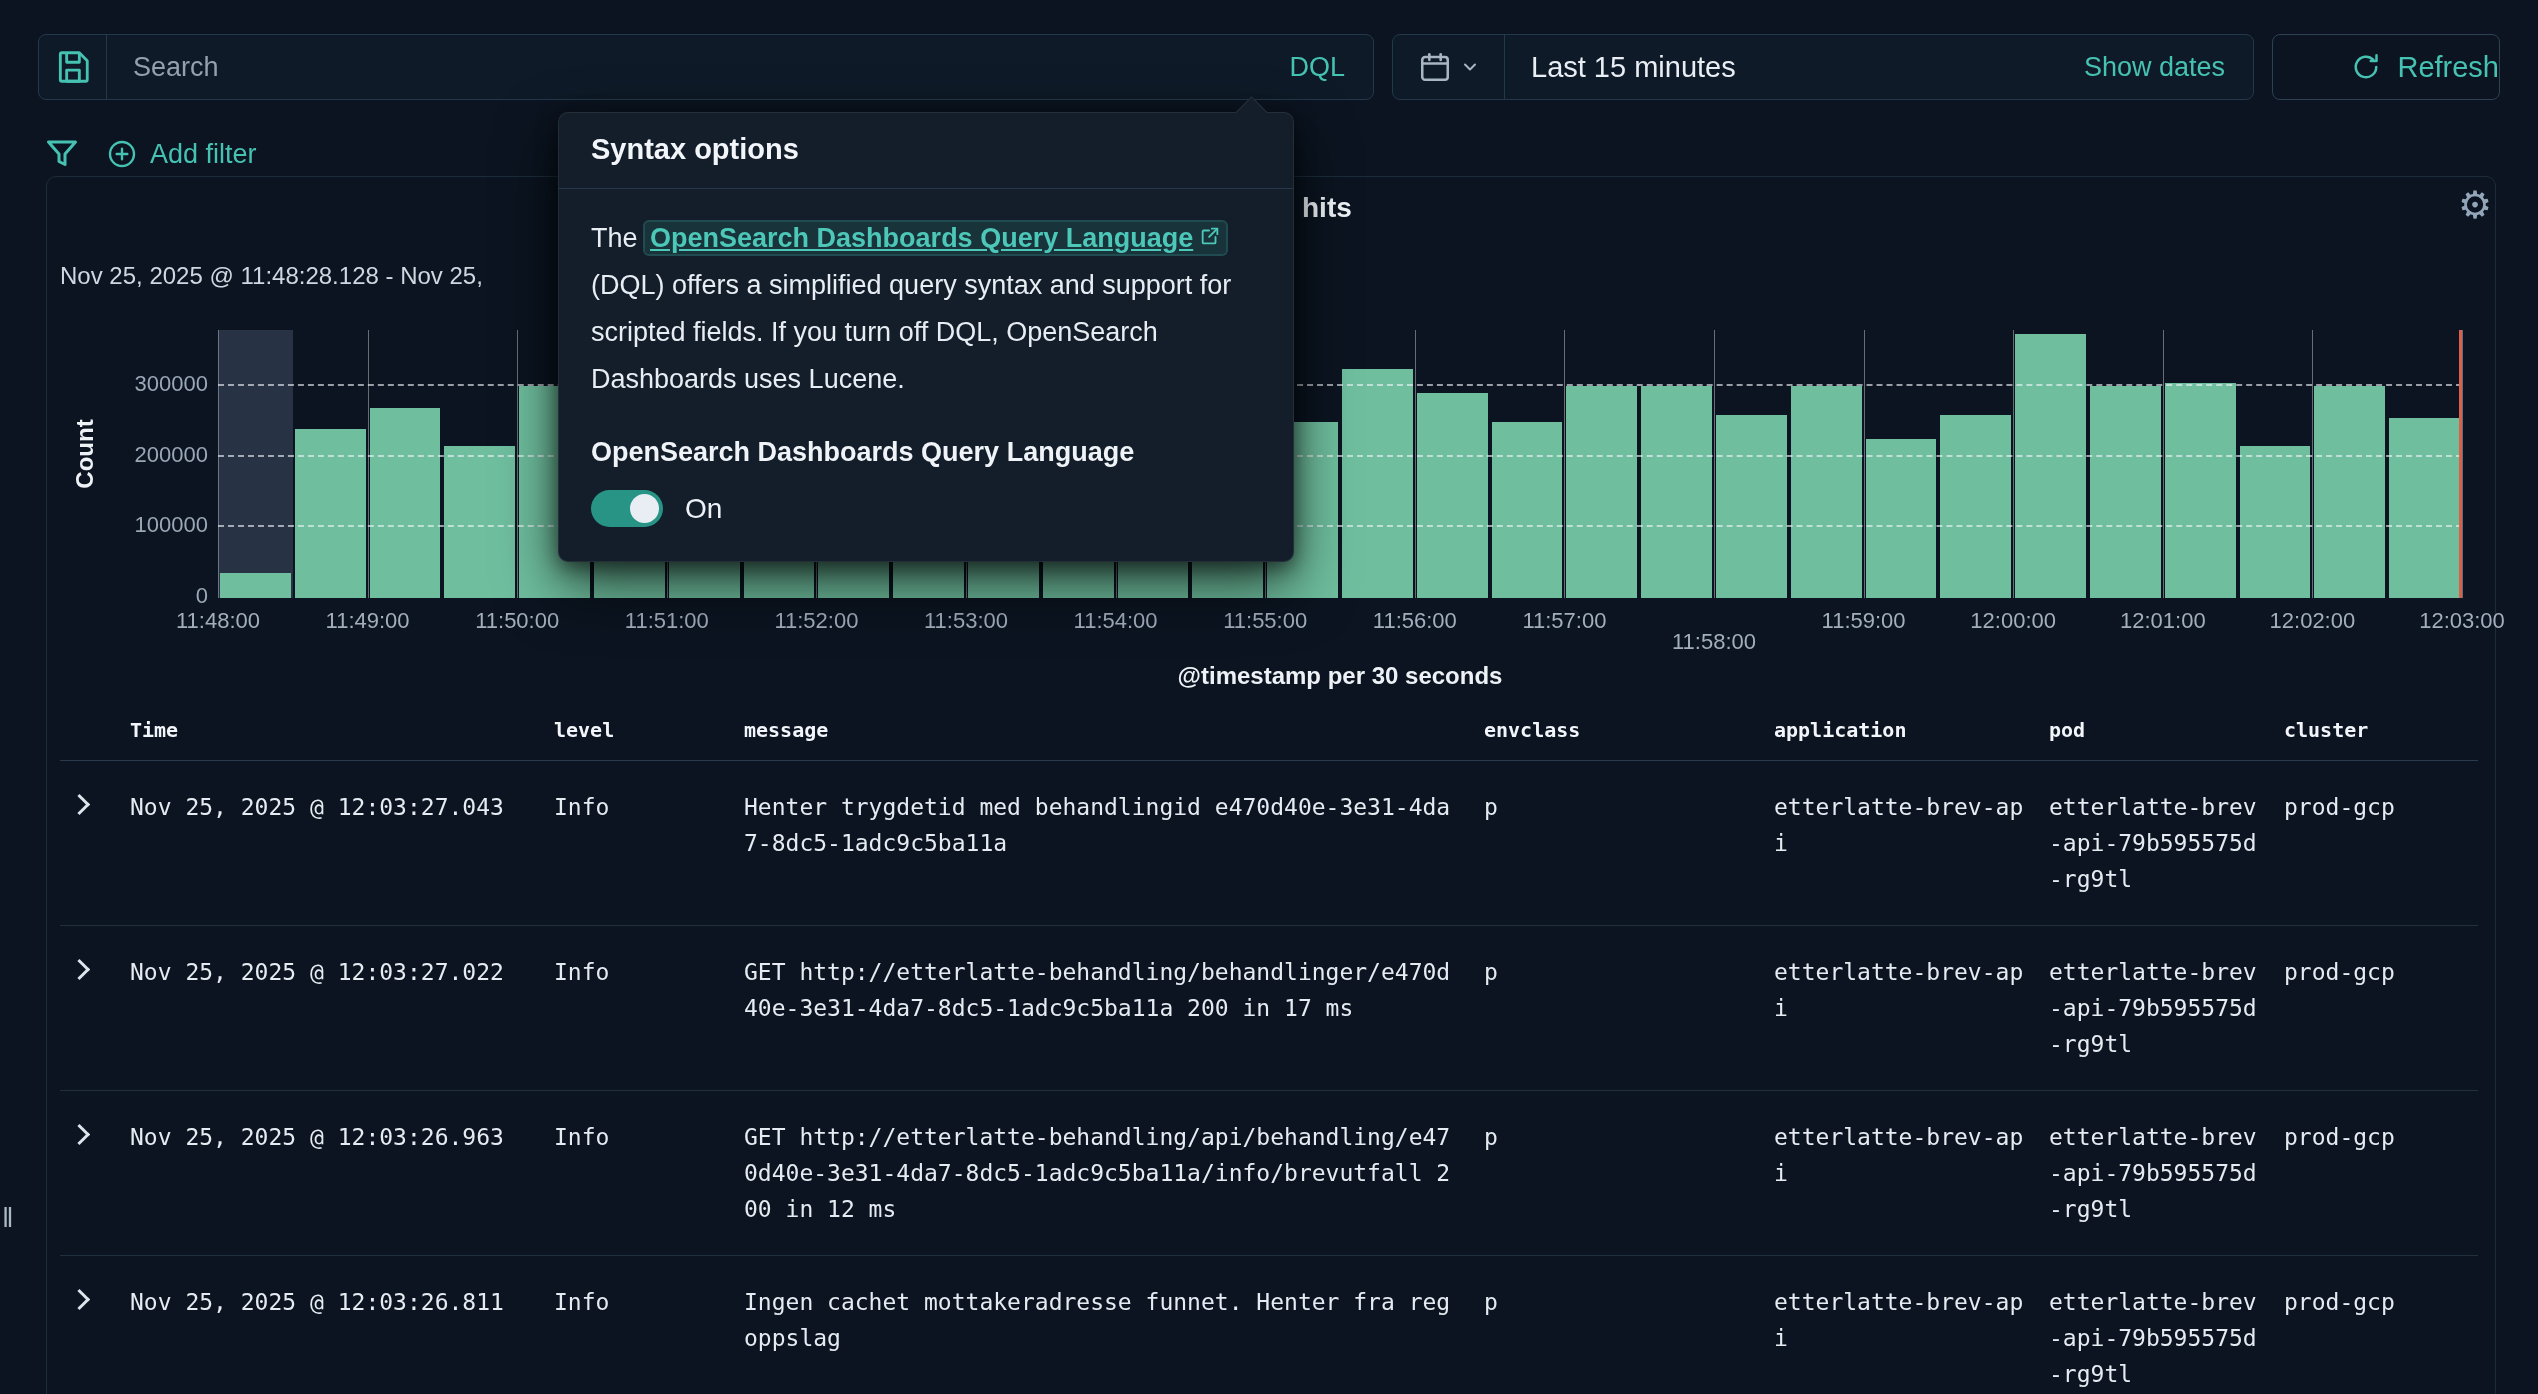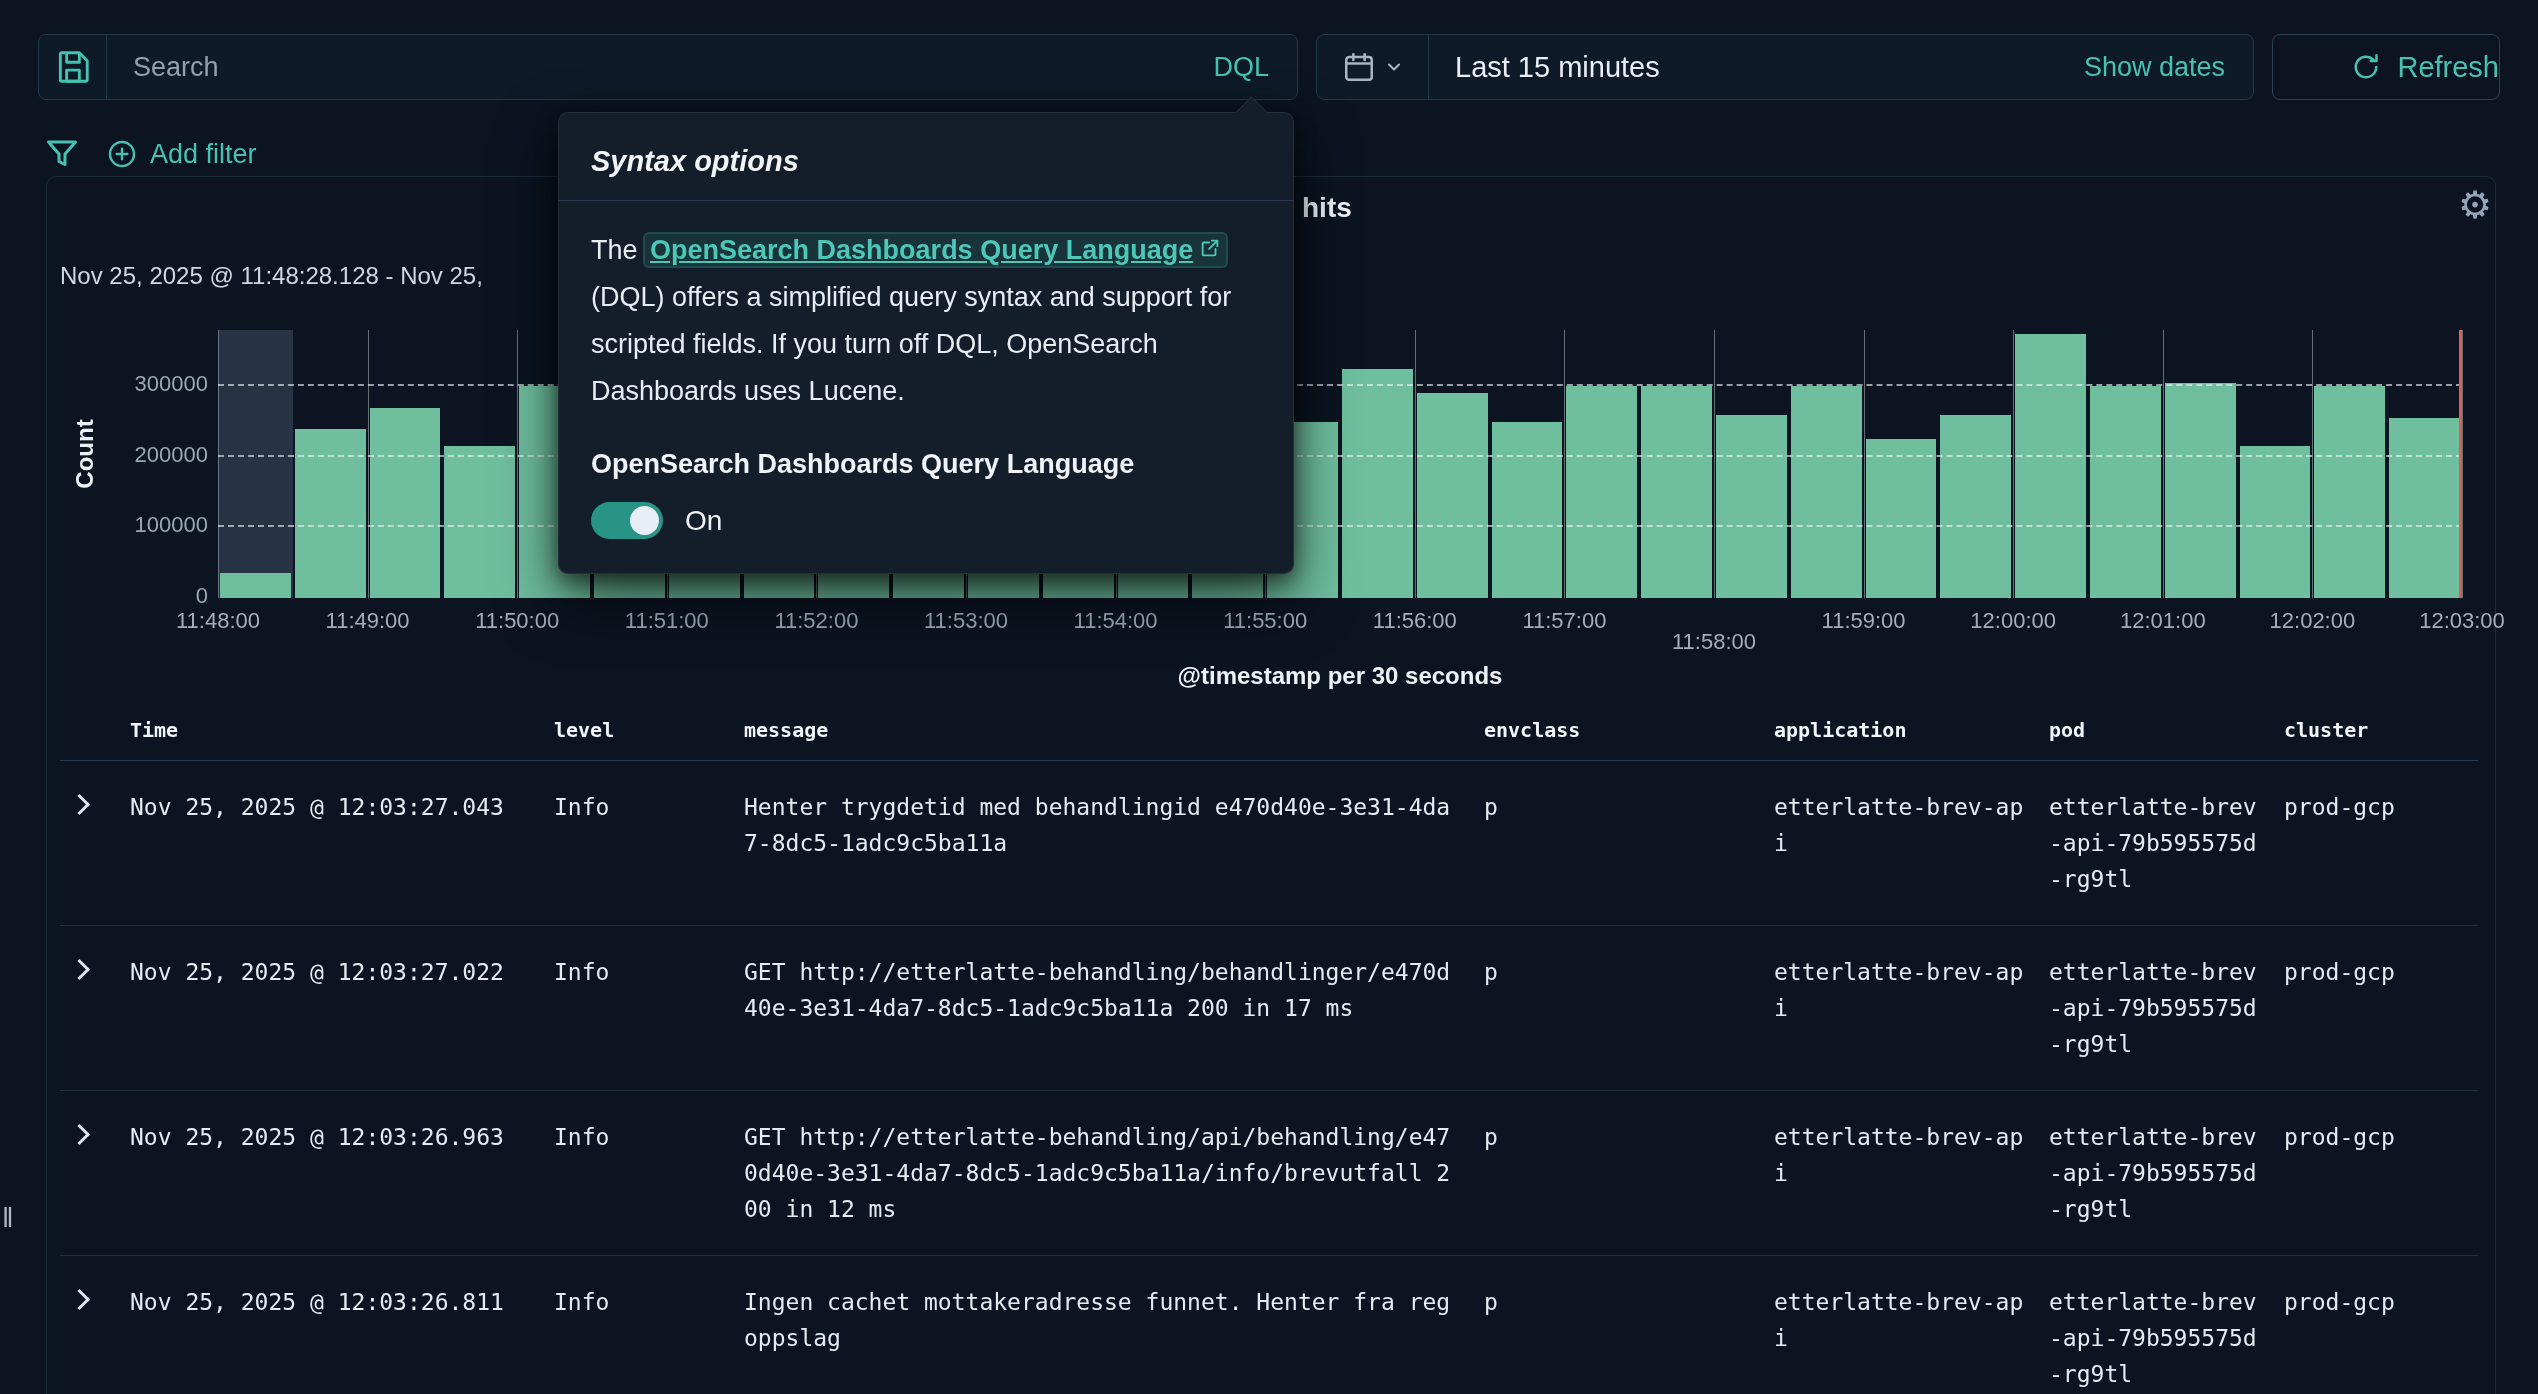--- a/index.html
+++ b/index.html
@@ -16,21 +16,21 @@
   .search-group {
     flex:1; display:flex; align-items:stretch;
     background:#0e1a27; border:1px solid #233849; border-radius:8px; overflow:hidden;
   }
   .save-btn { width:68px; display:flex; align-items:center; justify-content:center; border-right:1px solid #233849; cursor:pointer; }
   .search-input { flex:1; background:transparent; border:none; outline:none; padding:0 26px; font-size:27px; color:#e2e8f0; font-family:"Liberation Sans",sans-serif; }
   .search-input::placeholder { color:#93a0b0; }
   .dql-btn { display:flex; align-items:center; padding:0 28px; font-size:27px; font-weight:500; color:#46c2b3; cursor:pointer; }
 
   .datepicker {
-    width:938px; display:flex; align-items:center;
+    width:862px; display:flex; align-items:center;
     background:#0e1a27; border:1px solid #233849; border-radius:8px; overflow:hidden;
   }
   .cal-btn { width:112px; height:100%; display:flex; align-items:center; justify-content:center; gap:8px; border-right:1px solid #233849; cursor:pointer; color:#a8b5c4; }
   .time-range { padding-left:26px; font-size:29px; color:#e9eef5; flex:1; }
   .show-dates { padding-right:28px; font-size:27px; color:#46c2b3; cursor:pointer; white-space:nowrap; }
 
   .refresh-btn {
     width:228px; display:flex; align-items:center; justify-content:flex-end; gap:16px;
     border:1px solid #2c4152; border-radius:8px; background:transparent;
     color:#46c2b3; font-size:29px; cursor:pointer;padding-left:24px;
@@ -80,21 +80,21 @@
     position:absolute; left:558px; top:112px; width:736px;
     background:#131e2a; border:1px solid rgba(255,255,255,0.08); border-radius:10px;
     box-shadow:0 24px 60px rgba(0,0,0,0.65), 0 6px 20px rgba(0,0,0,0.5);
     z-index:50;
   }
   .popover::before {
     content:''; position:absolute; top:-12px; right:30px; width:22px; height:22px;
     background:#131e2a; transform:rotate(45deg);
     border-left:1px solid rgba(255,255,255,0.08); border-top:1px solid rgba(255,255,255,0.08);
   }
-  .popover-title { padding:32px 32px 22px 32px; font-size:29px; font-weight:700; color:#f2f5f9; border-bottom:1px solid #28384a;font-style:italic; }
+  .popover-title { padding:20px 32px 22px 32px; font-size:29px; font-weight:700; color:#f2f5f9; border-bottom:1px solid #28384a; }
   .popover-body { padding:26px 32px 34px 32px; }
   .popover-text { font-size:27px; line-height:47px; color:#e8edf4; }
   .dql-link {
     color:#4cc7b8; text-decoration:underline; font-weight:600;
     background:rgba(70,194,180,0.13); box-shadow:0 0 0 2px rgba(70,194,180,0.28);
     border-radius:4px; padding:1px 5px; cursor:pointer;
   }
   .ext-icon { display:inline-block; vertical-align:baseline; margin-left:6px; }
   .switch-label { margin-top:34px; font-size:27px; font-weight:700; color:#f0f4f8; }
   .switch-row { margin-top:22px; display:flex; align-items:center; gap:22px; }

